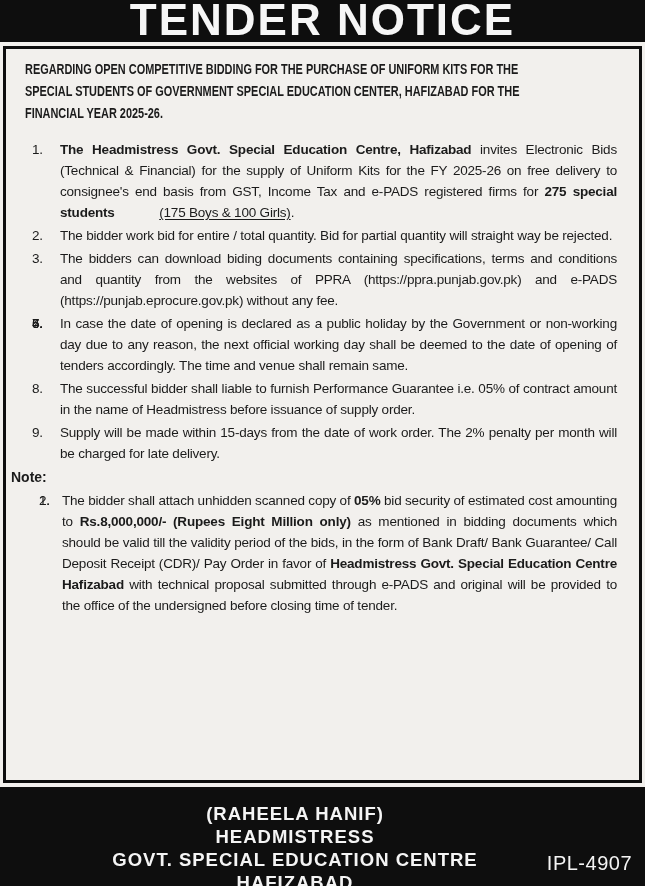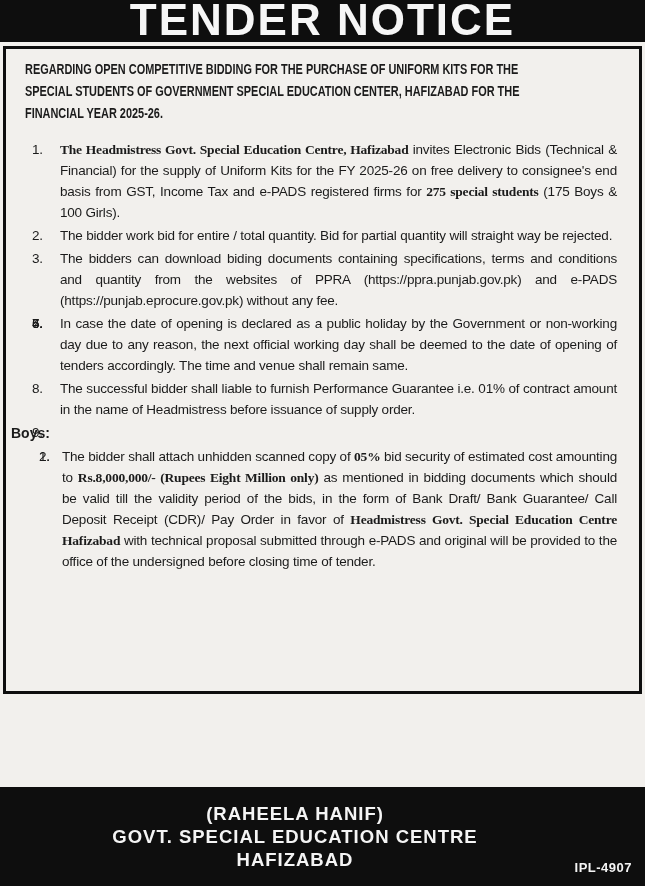--- a/index.html
+++ b/index.html
@@ -27,21 +27,21 @@
     font-weight:bold;
     letter-spacing:2px;
     white-space:nowrap;
     line-height:1;
     padding-bottom:2px;
   }
   
   .body-box{
     box-sizing:border-box;
     margin:4px 3px 0 3px;
-    height:648px;
+    height:737px;
     border:3px solid #0e0e0e;
     background:#f2f0ed;
     padding:9px 22px 0 19px;
     overflow:hidden;
   }
   .intro{margin:0 0 15px 0;}
   .intro-line{
     display:block;
     font-weight:bold;
     font-size:14px;
@@ -59,22 +59,22 @@
     line-height:21px;
     letter-spacing:-0.2px;
     text-align:justify;
   }
   .li .num{
     position:absolute;
     left:7px;top:0;
   }
   .note-list .li{padding-left:37px;}
   .note-list .li .num{left:14px;}
-  .seg-b{font-weight:bold;font-family:Liberation Serif, serif;}
-  .seg-u{text-underline-offset:2px;}
+  .seg-b{font-weight:bold;}
+  .seg-u{text-decoration:underline;text-underline-offset:2px;margin-left:41px;}
   .note-label{
     font-weight:bold;
     font-size:14px;
     line-height:21px;
     margin:3px 0 1px -14px;
   }
   
   .footer-band{
     position:absolute;
     left:0;right:0;bottom:0;
@@ -90,22 +90,22 @@
   .sig-line{
     font-weight:bold;
     font-size:18.5px;
     line-height:23px;
     letter-spacing:1px;
     white-space:nowrap;
   }
   .ref-code{
     position:absolute;
     right:13px;bottom:11px;
-    font-weight:bold;
-    font-size:13px;
+    font-weight:normal;
+    font-size:20px;
     letter-spacing:0.5px;
   }
 </style>
 </head>
 <body>
 
 <div class="page">
 
   <div class="header-band">
     <span class="header-title">TENDER NOTICE</span>
@@ -120,35 +120,36 @@
       </div>
 
     <div class="doc-list main-list">
         <div class="li"><span class="num">1.</span><span><span class="seg-b">The Headmistress Govt. Special Education Centre, Hafizabad</span><span> invites Electronic Bids (Technical &amp; Financial) for the supply of Uniform Kits for the FY 2025-26 on free delivery to consignee's end basis from GST, Income Tax and e-PADS registered firms for </span><span class="seg-b">275 special students</span><span> </span><span class="seg-u">(175 Boys &amp; 100 Girls)</span><span>.</span></span></div>
         <div class="li"><span class="num">2.</span><span><span>The bidder work bid for entire / total quantity. Bid for partial quantity will straight way be rejected.</span></span></div>
         <div class="li"><span class="num">3.</span><span><span>The bidders can download biding documents containing specifications, terms and conditions and quantity from the websites of PPRA (https://ppra.punjab.gov.pk) and e-PADS (https://punjab.eprocure.gov.pk) without any fee.</span></span></div>
         <div class="li"><span class="num">4.</span></div>
         <div class="li"><span class="num">5.</span></div>
         <div class="li"><span class="num">6.</span></div>
         <div class="li"><span class="num">7.</span><span><span>In case the date of opening is declared as a public holiday by the Government or non-working day due to any reason, the next official working day shall be deemed to the date of opening of tenders accordingly. The time and venue shall remain same.</span></span></div>
-        <div class="li"><span class="num">8.</span><span><span>The successful bidder shall liable to furnish Performance Guarantee i.e. 01% of contract amount in the name of Headmistress before issuance of supply order.</span></span></div>
-        <div class="li"><span class="num">9.</span></div>
+        <div class="li"><span class="num">8.</span><span><span>The successful bidder shall liable to furnish Performance Guarantee i.e. 05% of contract amount in the name of Headmistress before issuance of supply order.</span></span></div>
+        <div class="li"><span class="num">9.</span><span><span>Supply will be made within 15-days from the date of work order. The 2% penalty per month will be charged for late delivery.</span></span></div>
       </div>
 
-    <div class="note-label">Boys:</div>
+    <div class="note-label">Note:</div>
 
     <div class="doc-list note-list">
         <div class="li"><span class="num">1.</span></div>
         <div class="li"><span class="num">2.</span><span><span>The bidder shall attach unhidden scanned copy of </span><span class="seg-b">05%</span><span> bid security of estimated cost amounting to </span><span class="seg-b">Rs.8,000,000/- (Rupees Eight Million only)</span><span> as mentioned in bidding documents which should be valid till the validity period of the bids, in the form of Bank Draft/ Bank Guarantee/ Call Deposit Receipt (CDR)/ Pay Order in favor of </span><span class="seg-b">Headmistress Govt. Special Education Centre Hafizabad</span><span> with technical proposal submitted through e-PADS and original will be provided to the office of the undersigned before closing time of tender.</span></span></div>
       </div>
 
   </div>
 
   <div class="footer-band">
     <div class="sig-block">
         <div class="sig-line">(RAHEELA HANIF)</div>
+        <div class="sig-line">HEADMISTRESS</div>
         <div class="sig-line">GOVT. SPECIAL EDUCATION CENTRE</div>
         <div class="sig-line">HAFIZABAD</div>
       </div>
     <span class="ref-code">IPL-4907</span>
   </div>
 
 </div>
 
 </body></html>

